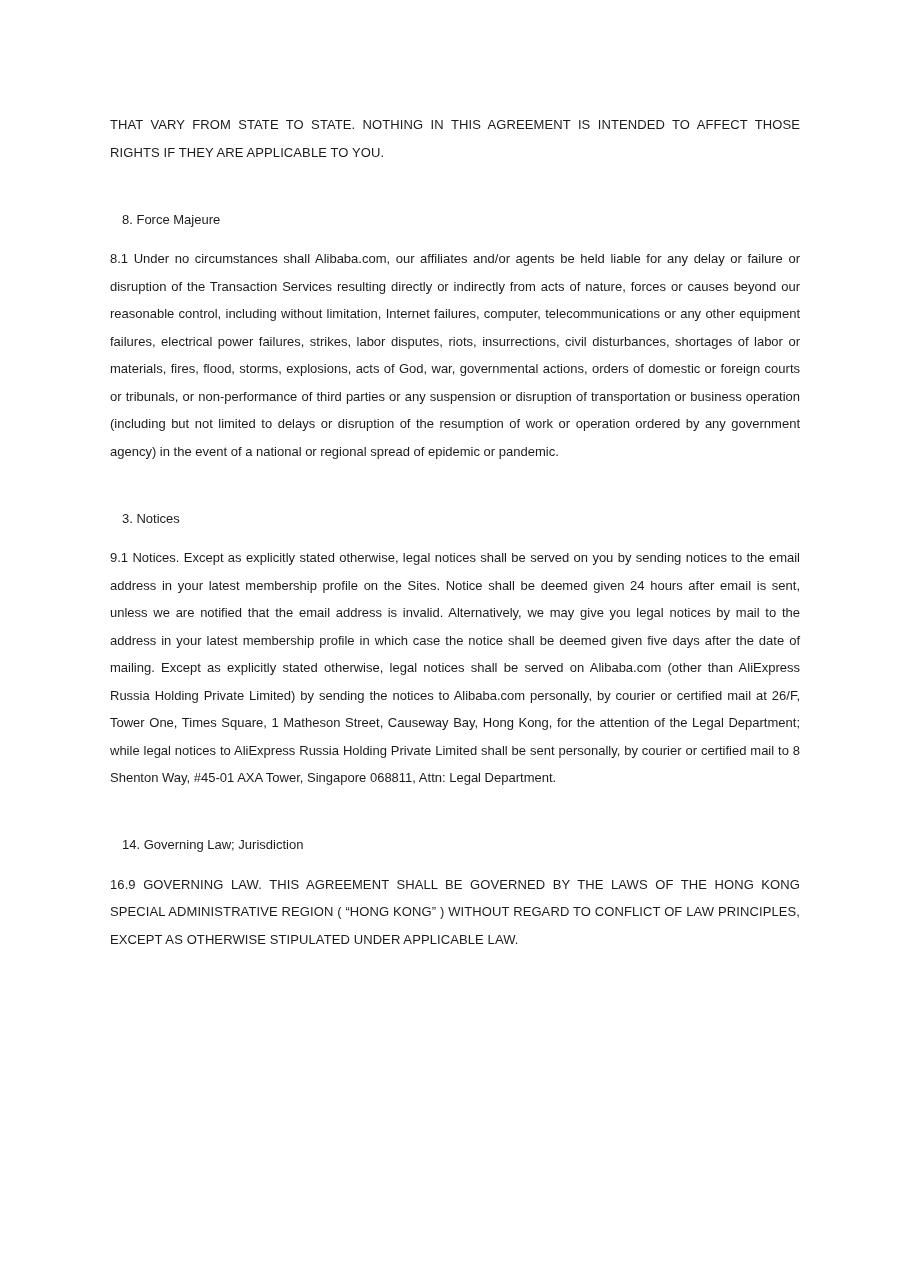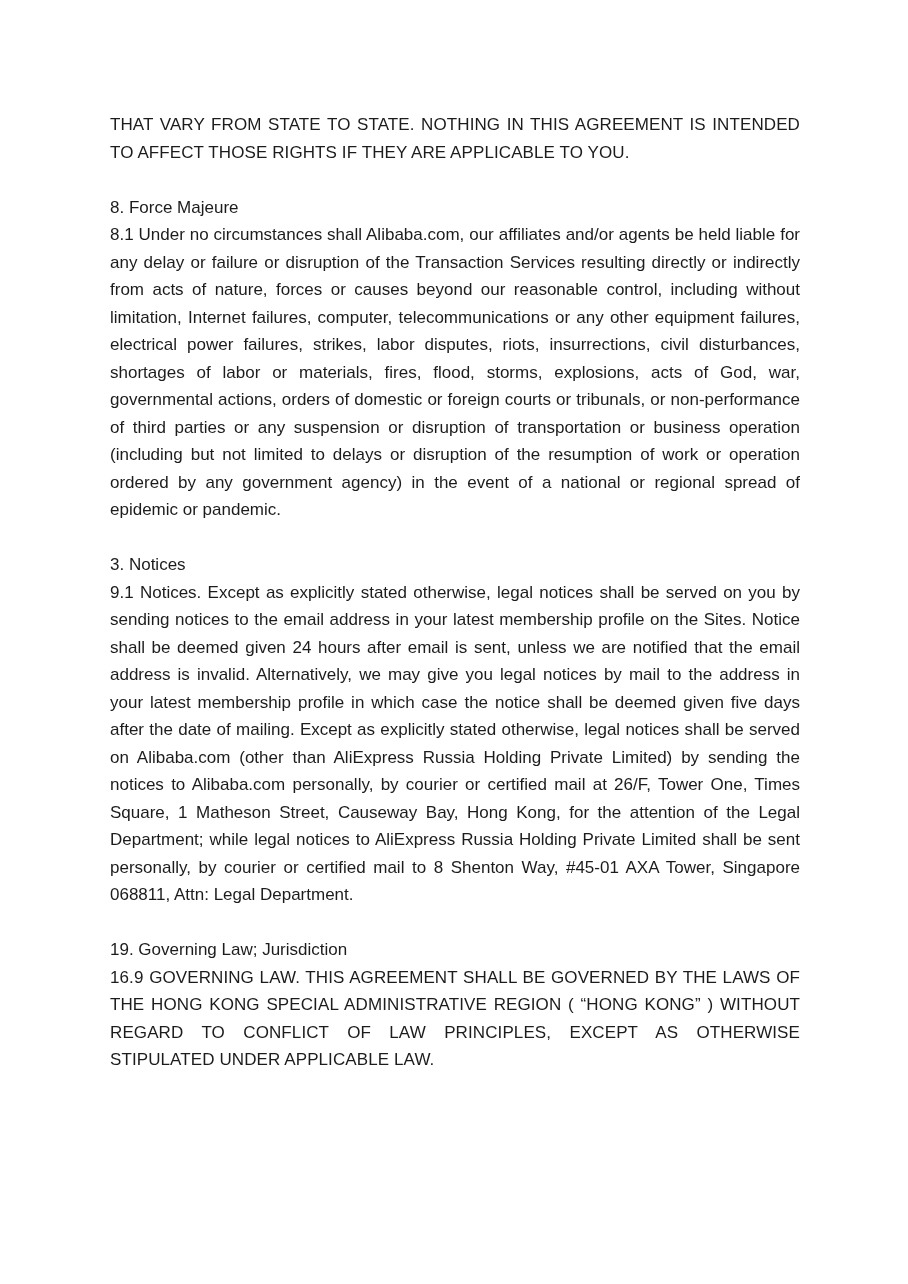--- a/index.html
+++ b/index.html
@@ -12,31 +12,31 @@
       height: 1284px;
       position: relative;
       overflow: hidden;
     }
     .page {
       position: absolute;
       left: 110px;
       top: 111px;
       width: 690px;
       font-family: "Liberation Sans", sans-serif;
-      font-size: 17px;
+      font-size: 13px;
       line-height: 27.5px;
       color: #1c1c1c;
     }
     .para {
       margin: 0;
       text-align: justify;
       text-align-last: left;
     }
     .heading {
-      margin: 0;
+      margin: 12px;
       text-align: left;
     }
     .gap {
       height: 27.5px;
     }
     .caps {
       letter-spacing: 0.1px;
     }
   </style>
 </head>
@@ -56,17 +56,17 @@
   <div class="gap"></div>
 
   <section>
     <p class="heading">3.  Notices</p>
     <p class="para">9.1 Notices. Except as explicitly stated otherwise, legal notices shall be served on you by sending notices to the email address in your latest membership profile on the Sites.  Notice shall be deemed given 24 hours after email is sent, unless we are notified that the email address is invalid.  Alternatively, we may give you legal notices by mail to the address in your latest membership profile in which case the notice shall be deemed given five days after the date of mailing.  Except as explicitly stated otherwise, legal notices shall be served on Alibaba.com (other than AliExpress Russia Holding Private Limited) by sending the notices to Alibaba.com personally, by courier or certified mail at 26/F, Tower One, Times Square, 1 Matheson Street, Causeway Bay, Hong Kong, for the attention of the Legal Department; while legal notices to AliExpress Russia Holding Private Limited shall be sent personally, by courier or certified mail to 8 Shenton Way, #45-01 AXA Tower, Singapore 068811, Attn: Legal Department.</p>
   </section>
 
   <div class="gap"></div>
 
   <section>
-    <p class="heading">19.  Governing Law; Jurisdiction</p>
+    <p class="heading">14.  Governing Law; Jurisdiction</p>
     <p class="para caps">16.9 GOVERNING LAW. THIS AGREEMENT SHALL BE GOVERNED BY THE LAWS OF THE HONG KONG SPECIAL ADMINISTRATIVE REGION ( “HONG KONG” ) WITHOUT REGARD TO CONFLICT OF LAW PRINCIPLES, EXCEPT AS OTHERWISE STIPULATED UNDER APPLICABLE LAW.</p>
   </section>
 
 </div>
 
 </body></html>

